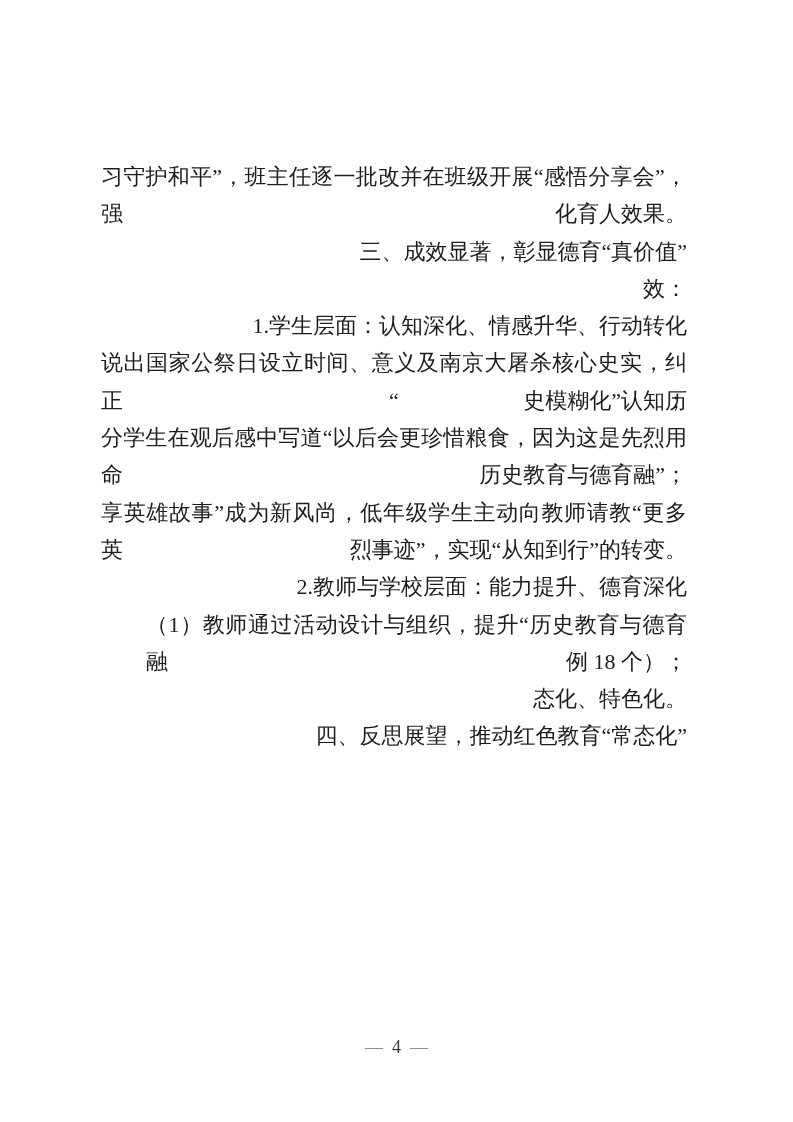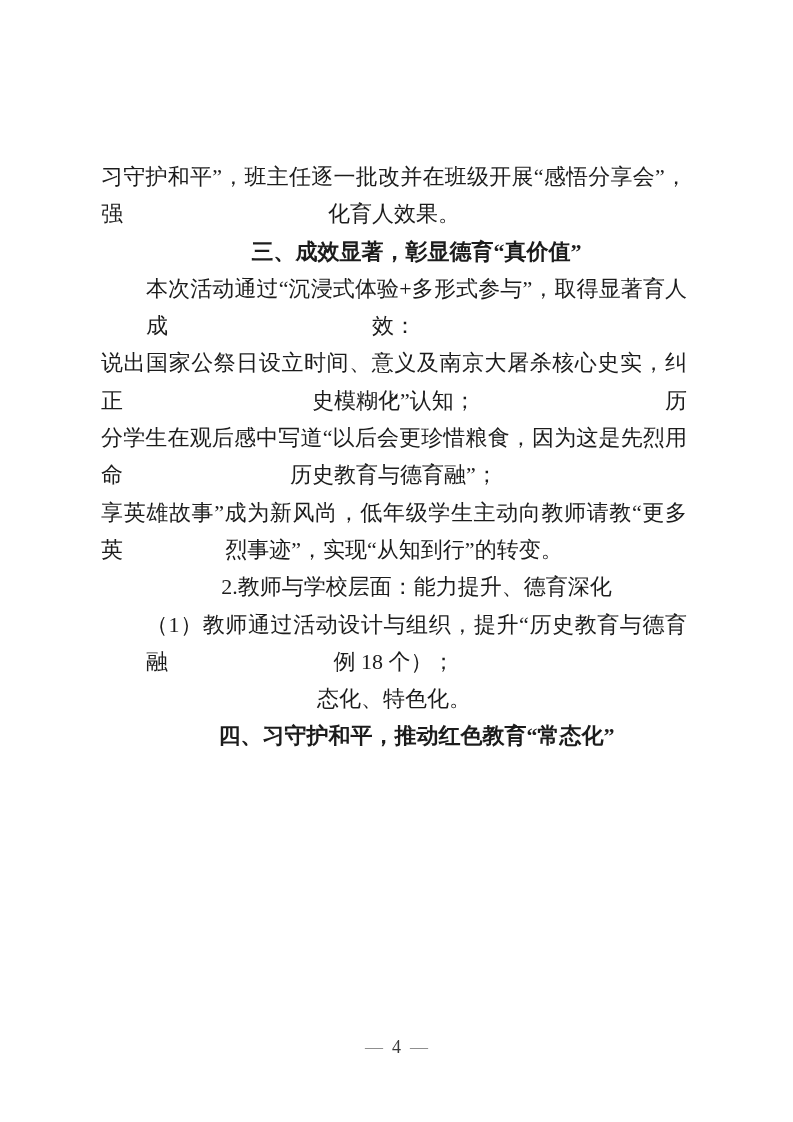--- a/index.html
+++ b/index.html
@@ -23,31 +23,31 @@
   }
   .textblock{
     position:absolute;
     left:101px;top:158px;
     width:586px;
     font-size:22px;
     line-height:37.3px;
   }
   .line{
     height:37.3px;
-    text-align:center;
+    text-align:right;
   }
   .line.justify{
     text-align:justify;
     text-align-last:justify;
   }
   .line.indent{
     padding-left:45px;
   }
   .line.heading{
-    font-weight:bold;
+    font-weight:normal;
   }
   .footer{
     position:absolute;
     left:0;top:1036px;
     width:793px;
     text-align:center;
     font-size:18px;
     line-height:22px;
   }
   .footer .dash{
@@ -60,31 +60,31 @@
   }
 </style>
 </head>
 <body>
 
 <div class="page">
   <div class="textblock">
     <div class="line justify">习守护和平”，班主任逐一批改并在班级开展“感悟分享会”，强</div>
     <div class="line">化育人效果。</div>
     <div class="line heading indent">三、成效显著，彰显德育“真价值”</div>
-    <div class="line indent justify">本次活动通过“沉浸式体验+多形式参与”，取得显著育人成</div>
     <div class="line">效：</div>
+    <div class="line indent">1.学生层面：认知深化、情感升华、行动转化</div>
     <div class="line justify">说出国家公祭日设立时间、意义及南京大屠杀核心史实，纠正“历</div>
     <div class="line">史模糊化”认知；</div>
     <div class="line justify">分学生在观后感中写道“以后会更珍惜粮食，因为这是先烈用命</div>
     <div class="line">历史教育与德育融”；</div>
     <div class="line justify">享英雄故事”成为新风尚，低年级学生主动向教师请教“更多英</div>
     <div class="line">烈事迹”，实现“从知到行”的转变。</div>
     <div class="line indent">2.教师与学校层面：能力提升、德育深化</div>
     <div class="line indent justify">（1）教师通过活动设计与组织，提升“历史教育与德育融</div>
     <div class="line">例 18 个）；</div>
     <div class="line">态化、特色化。</div>
-    <div class="line heading indent">四、习守护和平，推动红色教育“常态化”</div>
+    <div class="line heading indent">四、反思展望，推动红色教育“常态化”</div>
   </div>
 
   <div class="footer">
     <span class="dash">—</span><span class="pagenum">4</span><span class="dash">—</span>
   </div>
 </div>
 
 </body></html>

